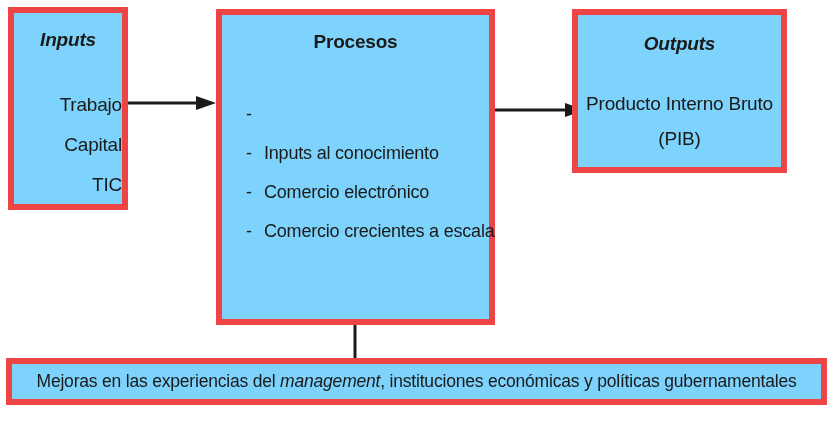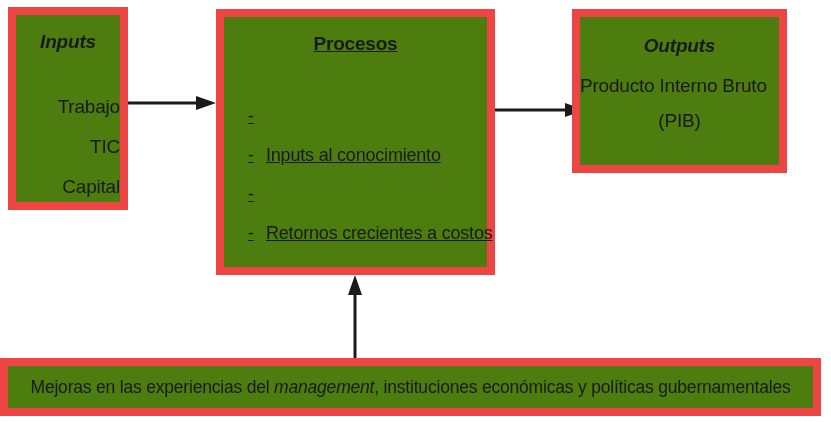--- a/index.html
+++ b/index.html
@@ -11,22 +11,22 @@
     position: relative;
     width: 831px;
     height: 422px;
     background: #ffffff;
     font-family: "Liberation Sans", sans-serif;
     color: #1a1a1a;
     overflow: hidden;
   }
   .box {
     position: absolute;
-    border: 8px solid #ef4444;
-    background: #4d7c0f;
+    border: 6px solid #ef4444;
+    background: #7dd3fc;
     box-sizing: border-box;
   }
   .box-title {
     font-size: 19px;
     font-weight: bold;
     text-align: center;
     letter-spacing: -0.2px;
   }
   .italic-title { font-style: italic; }
 
@@ -36,54 +36,55 @@
   .inputs-items { margin-top: 34px; }
   .inputs-item {
     font-size: 19px;
     text-align: right;
     height: 40px;
     line-height: 40px;
     letter-spacing: -0.2px;
   }
 
   
-  .procesos-box { left: 216px; top: 9px; width: 279px; height: 266px; text-decoration: underline; }
+  .procesos-box { left: 216px; top: 9px; width: 279px; height: 316px; }
   .procesos-box .box-title { margin-top: 16px; }
   .procesos-list { margin-top: 42px; }
   .procesos-item {
     display: flex;
     align-items: baseline;
     font-size: 18px;
     height: 39px;
     line-height: 39px;
     padding-left: 24px;
     letter-spacing: -0.2px;
     white-space: nowrap;
   }
   .bullet-dash { width: 18px; flex: 0 0 18px; }
 
   
   .outputs-box { left: 572px; top: 9px; width: 215px; height: 164px; }
   .outputs-box .box-title { margin-top: 18px; }
   .outputs-line1 {
-    margin-top: 18px;
+    margin-top: 38px;
     font-size: 19px;
+    text-align: center;
     letter-spacing: -0.2px;
     white-space: nowrap;
   }
   .outputs-line2 {
     margin-top: 13px;
     font-size: 19px;
     text-align: center;
     letter-spacing: -0.2px;
   }
 
   
   .bottom-box {
-    left: 0; top: 358px; width: 821px; height: 58px;
+    left: 6px; top: 358px; width: 821px; height: 47px;
     display: flex;
     align-items: center;
     justify-content: center;
   }
   .bottom-text {
     font-size: 17.5px;
     letter-spacing: -0.2px;
     white-space: nowrap;
     text-align: center;
   }
@@ -114,41 +115,42 @@
     <g>
       <line x1="355" y1="358" x2="355" y2="293" stroke="#1a1a1a" stroke-width="3"></line>
       <polygon points="348,295 355,275 362,295" fill="#1a1a1a"></polygon>
     </g>
   </svg>
 
   <div class="box inputs-box">
     <div class="box-title italic-title">Inputs</div>
     <div class="inputs-items">
       <div class="inputs-item">Trabajo</div>
+      <div class="inputs-item">Capital</div>
       <div class="inputs-item">TIC</div>
-      <div class="inputs-item">Capital</div>
     </div>
   </div>
 
   <div class="box procesos-box">
     <div class="box-title">Procesos</div>
     <div class="procesos-list">
       <div class="procesos-item">
         <span class="bullet-dash">-</span>
       </div>
       <div class="procesos-item">
         <span class="bullet-dash">-</span>
         <span>Inputs al conocimiento</span>
       </div>
       <div class="procesos-item">
         <span class="bullet-dash">-</span>
+        <span>Comercio electrónico</span>
       </div>
       <div class="procesos-item">
         <span class="bullet-dash">-</span>
-        <span>Retornos crecientes a costos</span>
+        <span>Comercio crecientes a escala</span>
       </div>
     </div>
   </div>
 
   <div class="box outputs-box">
     <div class="box-title italic-title">Outputs</div>
     <div class="outputs-line1">Producto Interno Bruto</div>
     <div class="outputs-line2">(PIB)</div>
   </div>
 

